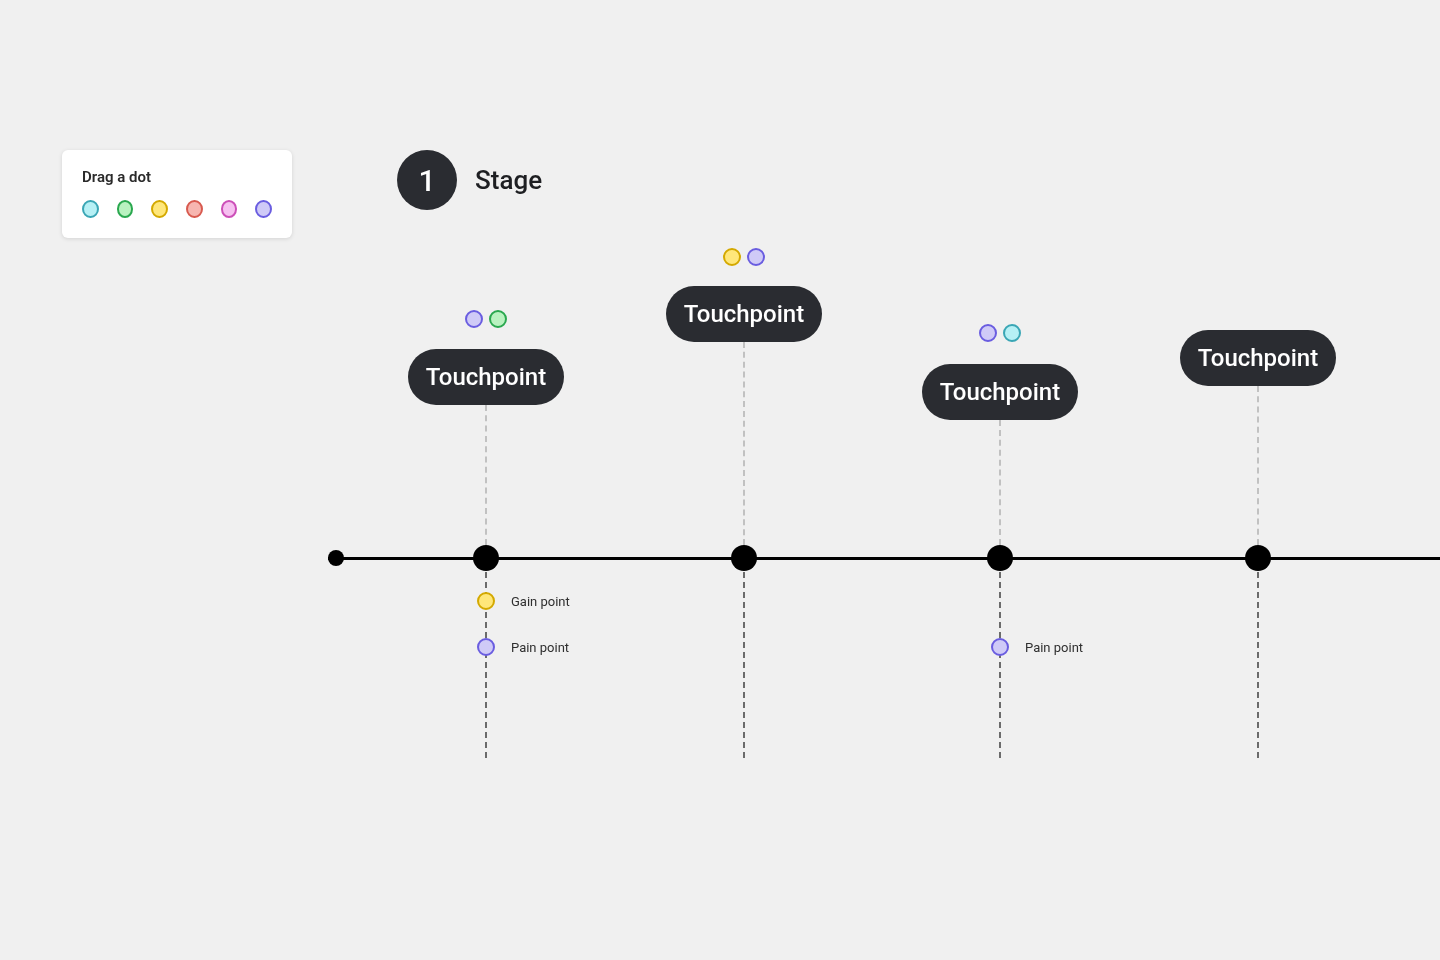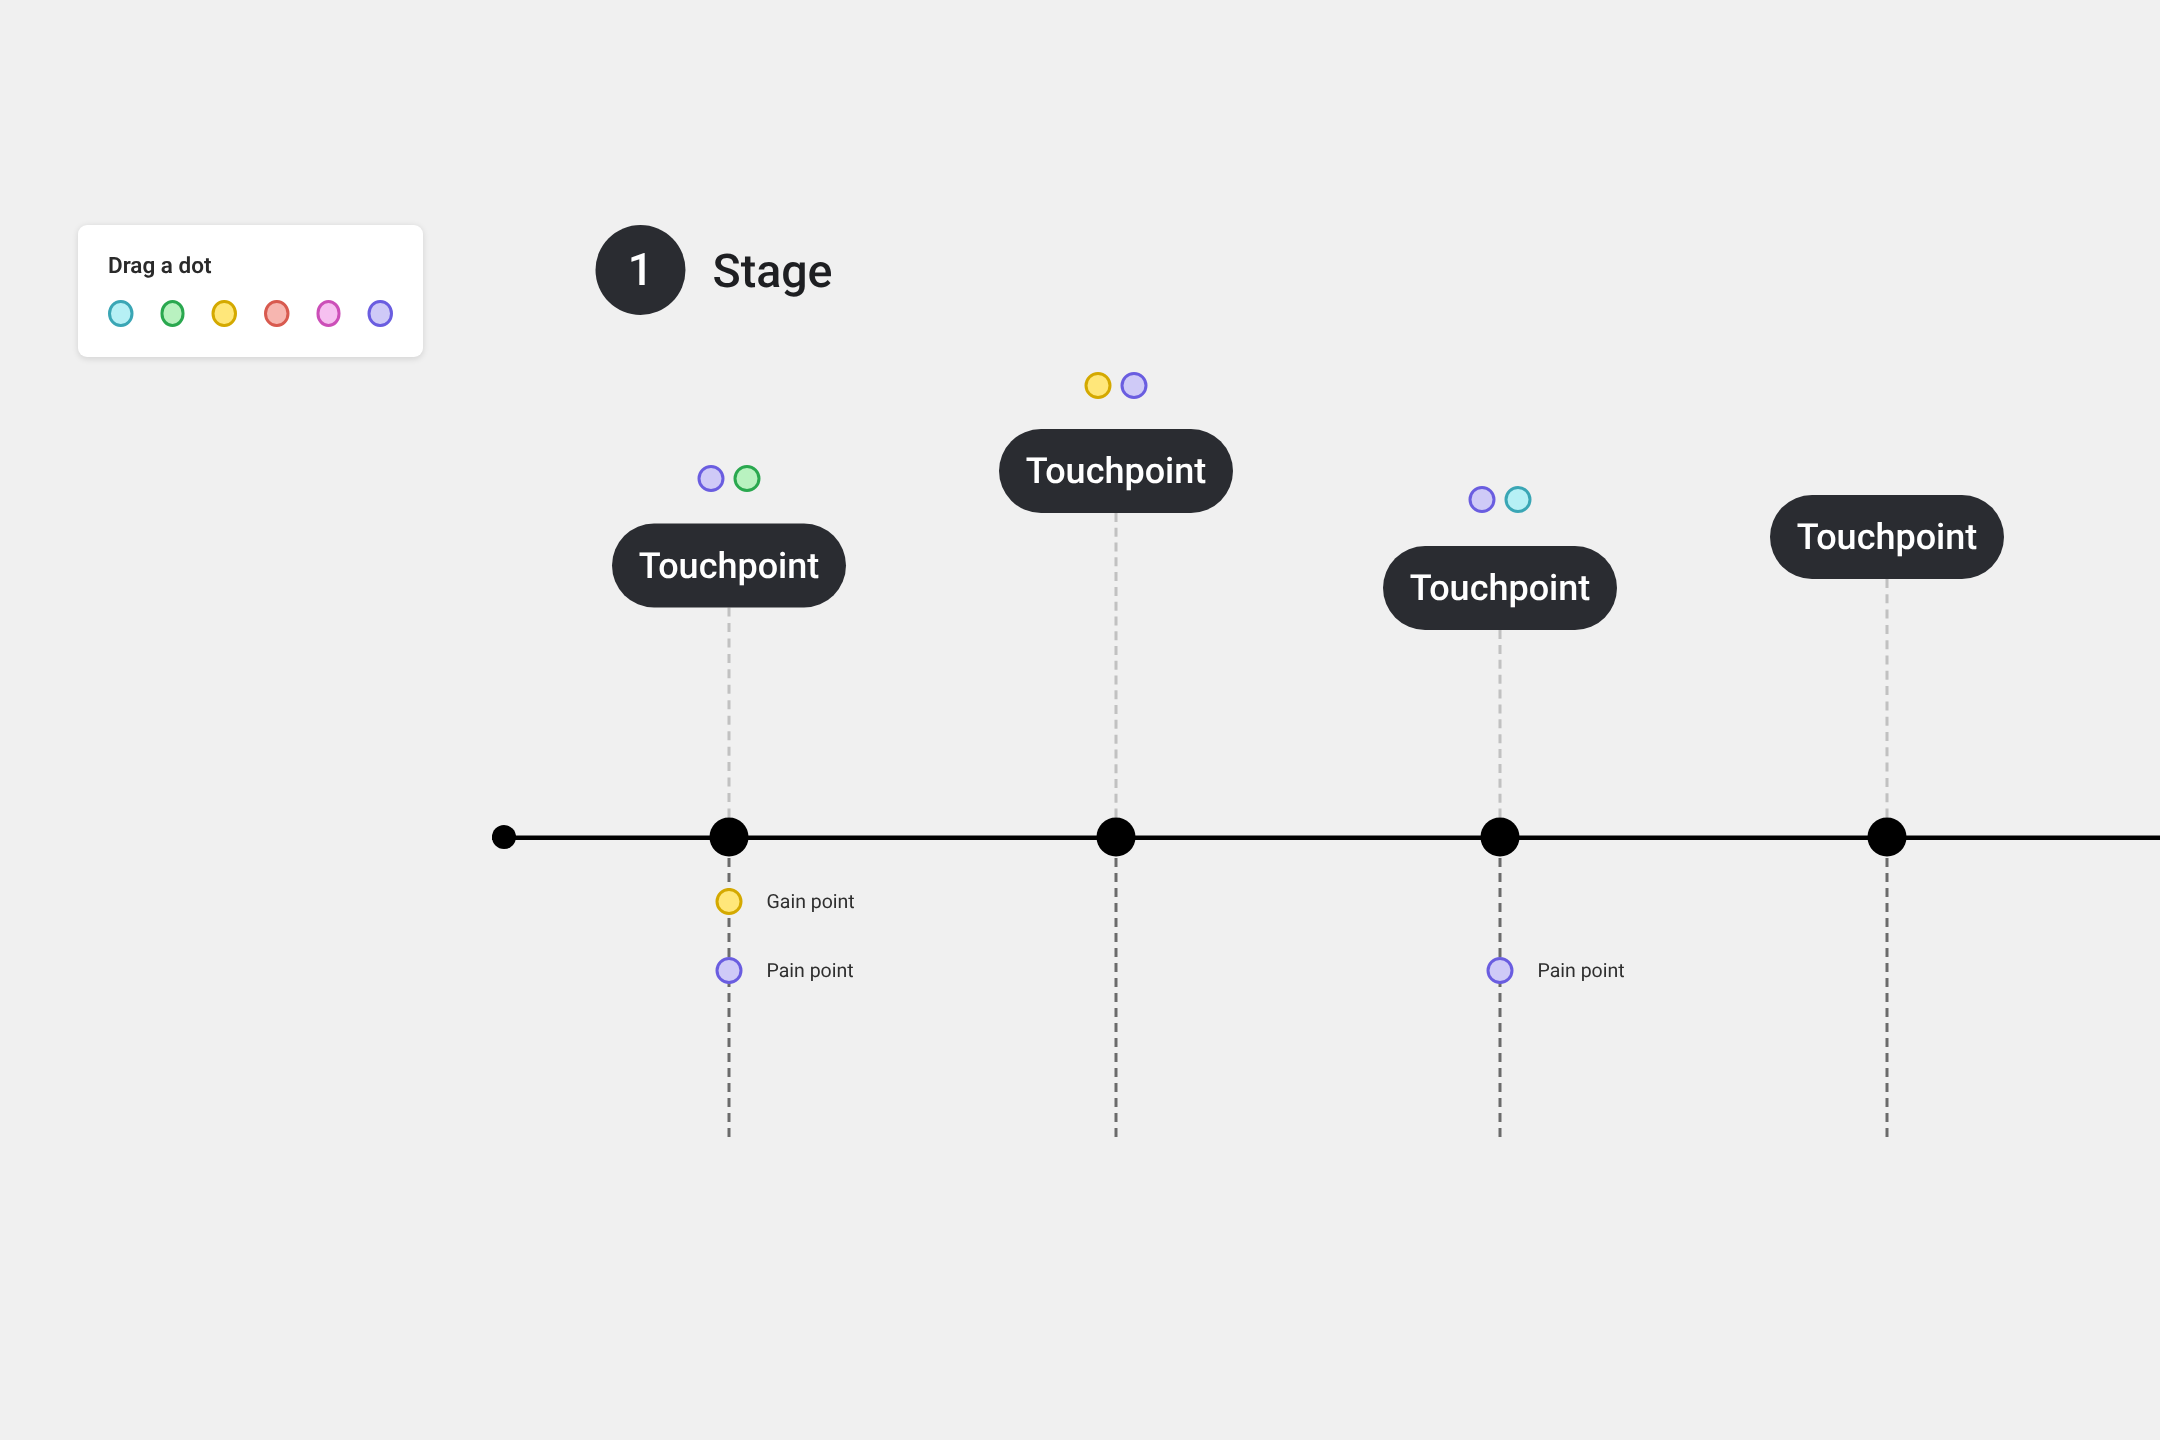--- a/index.html
+++ b/index.html
@@ -1,37 +1,37 @@
 <!DOCTYPE html>
 <html><head>
 <meta charset="utf-8">
 <style>
   html,body{margin:0;padding:0;width:1440px;height:960px;background:#f0f0f0;font-family:-apple-system,BlinkMacSystemFont,"Segoe UI",Roboto,Helvetica,Arial,sans-serif;color:#1c1c1c;overflow:hidden}
   
   .palette{
-    position:absolute;left:52px;top:150px;width:230px;height:88px;
+    position:absolute;left:62px;top:150px;width:230px;height:88px;
     background:#fff;border-radius:6px;box-shadow:0 1px 4px rgba(0,0,0,0.12);
     padding:18px 20px 16px 20px;box-sizing:border-box;
   }
   .palette-title{font-size:15px;font-weight:600;color:#2a2a2a;margin-bottom:14px}
   .palette-dots{display:flex;gap:18px}
   .dot{width:18px;height:18px;border-radius:50%;box-sizing:border-box}
   .dot.cyan   {background:#b6f0f5;border:2px solid #3aa6b5}
   .dot.green  {background:#b9f2c0;border:2px solid #2aa84f}
   .dot.yellow {background:#ffe77a;border:2px solid #d4a900}
   .dot.coral  {background:#f7b6b0;border:2px solid #d85a4f}
   .dot.pink   {background:#f6c0f0;border:2px solid #cc4fb8}
   .dot.violet {background:#cfcaf7;border:2px solid #6a5de0}
   
   .stage-header{position:absolute;left:397px;top:150px;display:flex;align-items:center;gap:18px}
   .stage-badge{
     width:60px;height:60px;border-radius:50%;background:#2a2c31;color:#fff;
     display:flex;align-items:center;justify-content:center;font-size:30px;font-weight:500;
   }
-  .stage-label{font-size:31px;font-weight:500;color:#1e1f22}
+  .stage-label{font-size:26px;font-weight:500;color:#1e1f22}
   
   .timeline{position:absolute;left:0;top:0;width:1440px;height:960px;pointer-events:none}
   .axis-line{position:absolute;left:328px;top:557px;height:3px;width:1112px;background:#000}
   .axis-start{position:absolute;left:328px;top:550px;width:16px;height:16px;border-radius:50%;background:#000}
   .node{position:absolute;width:26px;height:26px;border-radius:50%;background:#000;transform:translate(-50%,-50%)}
   .vdash{
     position:absolute;width:0;border-left:2px dashed #000;opacity:0.55;transform:translateX(-1px)
   }
   .vdash.faint{opacity:0.35;border-left:2px dashed #6b6b6b}
   

